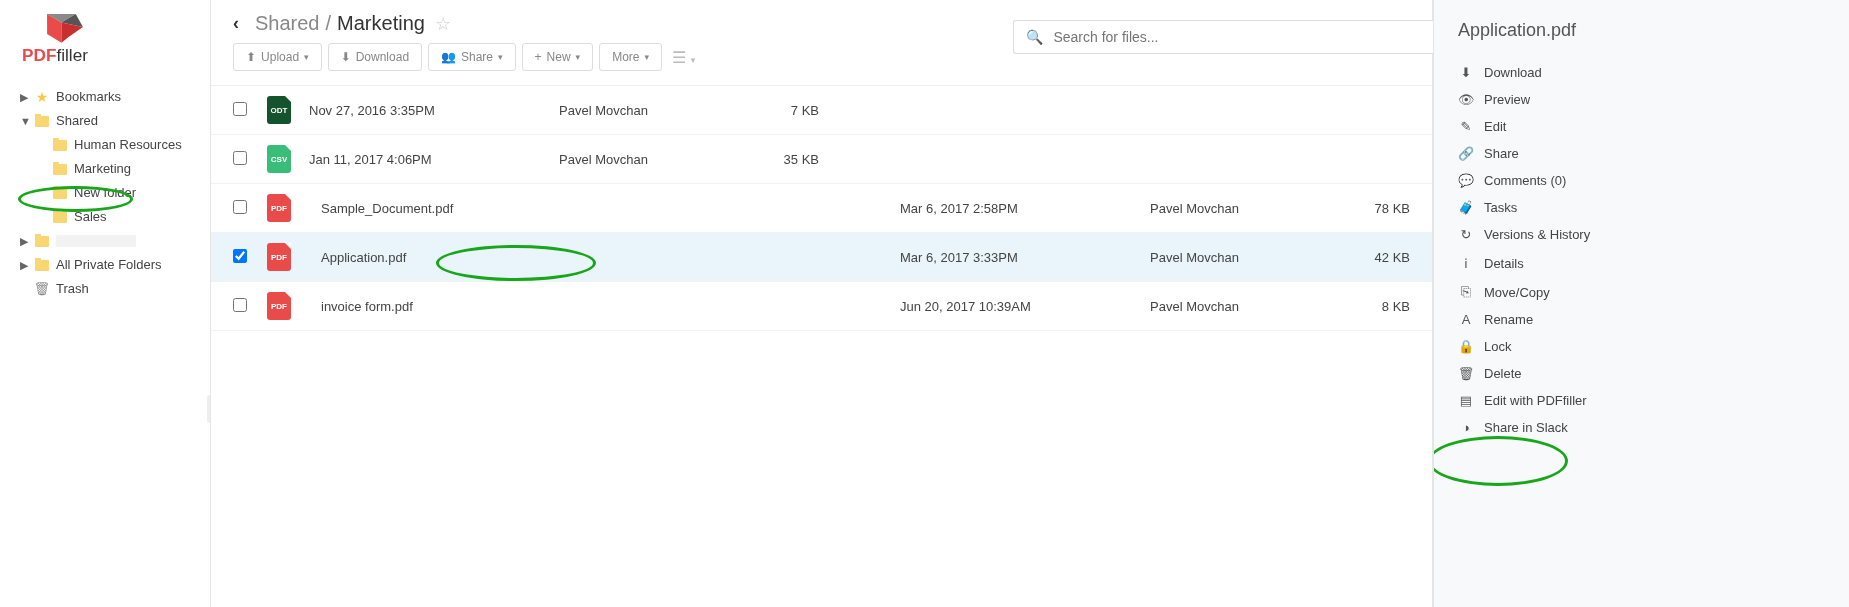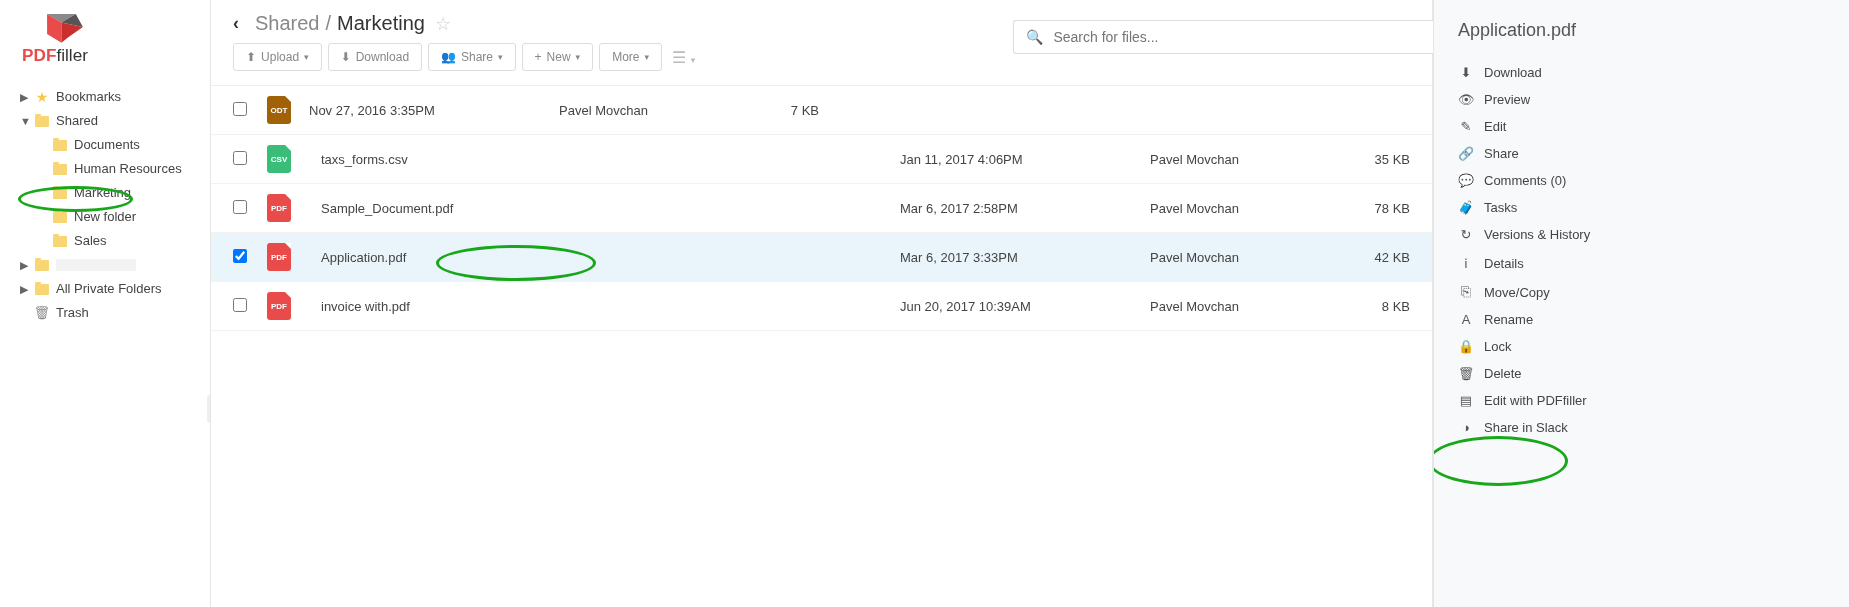--- a/index.html
+++ b/index.html
@@ -45,21 +45,21 @@
   .col-name { flex:1; padding-left:12px;}
   .col-date { width:250px;}
   .col-user { width:190px;}
   .col-size { width:70px; text-align:right;}
   .sort-ind { font-size:9px; margin-left:3px;}
 
   .row { display:flex; align-items:center; padding:10px 22px; border-bottom:1px solid #f2f2f2; font-size:13px; color:#444; cursor:pointer;}
   .row.selected { background:#eaf4fb; }
   .file-icon { width:24px; height:28px; border-radius:3px; display:flex; align-items:center; justify-content:center; color:#fff; font-size:8px; font-weight:bold; font-family:Arial; margin-left:6px; margin-right:18px; position:relative;}
   .file-icon.pdf { background:#e94b4b;}
-  .file-icon.odt { background:#a16207;}
+  .file-icon.odt { background:#14532d;}
   .file-icon.csv { background:#3bbd7a;}
   .file-icon::after{ content:''; position:absolute; top:0; right:0; width:0; height:0; border-left:6px solid rgba(0,0,0,0); border-top:6px solid #fff;}
   input[type=checkbox]{ width:14px; height:14px; cursor:pointer;}
 
   
   .rightpanel { width:416px; background:#f8f9fb; border-left:1px solid #e5e5e5; padding:20px 24px; overflow:hidden;}
   .panel-title { font-size:18px; color:#555; margin-bottom:18px;}
   .action { display:flex; align-items:center; gap:10px; padding:6px 0; font-size:13px; color:#444; cursor:pointer;}
   .action .aicon { width:16px; text-align:center; color:#555; font-size:13px;}
 </style>
@@ -92,27 +92,20 @@
             <span class="folder-icon"></span>
           </span>
         <span>Shared</span>
       </div>
       <div class="tree-children">
         <div class="tree-item">
           <span class="tree-toggle"></span>
             <span class="tree-icon">
               <span class="folder-icon"></span>
             </span>
-          <span>Documents</span>
-        </div>
-        <div class="tree-item">
-          <span class="tree-toggle"></span>
-            <span class="tree-icon">
-              <span class="folder-icon"></span>
-            </span>
           <span>Human Resources</span>
         </div>
         <div class="tree-item" style="position:relative;">
           <span class="tree-toggle"></span>
             <span class="tree-icon">
               <span class="folder-icon"></span>
             </span>
           <span>Marketing</span>
         </div>
         <div class="tree-item">
@@ -203,21 +196,20 @@
         <div class="row">
           <div class="col-check"><input type="checkbox" style=""></div>
           <div class="file-icon odt">ODT</div>
           <div class="col-date">Nov 27, 2016 3:35PM</div>
           <div class="col-user">Pavel Movchan</div>
           <div class="col-size">7 KB</div>
         </div>
         <div class="row">
           <div class="col-check"><input type="checkbox" style=""></div>
           <div class="file-icon csv">CSV</div>
-          <div class="col-name" style="flex:1">taxs_forms.csv</div>
           <div class="col-date">Jan 11, 2017 4:06PM</div>
           <div class="col-user">Pavel Movchan</div>
           <div class="col-size">35 KB</div>
         </div>
         <div class="row">
           <div class="col-check"><input type="checkbox" style=""></div>
           <div class="file-icon pdf">PDF</div>
           <div class="col-name" style="flex:1">Sample_Document.pdf</div>
           <div class="col-date">Mar 6, 2017 2:58PM</div>
           <div class="col-user">Pavel Movchan</div>
@@ -227,21 +219,21 @@
           <div class="col-check"><input type="checkbox" checked="" style=""></div>
           <div class="file-icon pdf">PDF</div>
           <div class="col-name" style="flex:1">Application.pdf</div>
           <div class="col-date">Mar 6, 2017 3:33PM</div>
           <div class="col-user">Pavel Movchan</div>
           <div class="col-size">42 KB</div>
         </div>
         <div class="row">
           <div class="col-check"><input type="checkbox" style=""></div>
           <div class="file-icon pdf">PDF</div>
-          <div class="col-name" style="flex:1">invoice with.pdf</div>
+          <div class="col-name" style="flex:1">invoice form.pdf</div>
           <div class="col-date">Jun 20, 2017 10:39AM</div>
           <div class="col-user">Pavel Movchan</div>
           <div class="col-size">8 KB</div>
         </div>
       </div>
 
     <div class="circle" style="left:225px; top:245px; width:160px; height:36px;"></div>
   </div>
 
   <div class="rightpanel" style="position:relative;">

